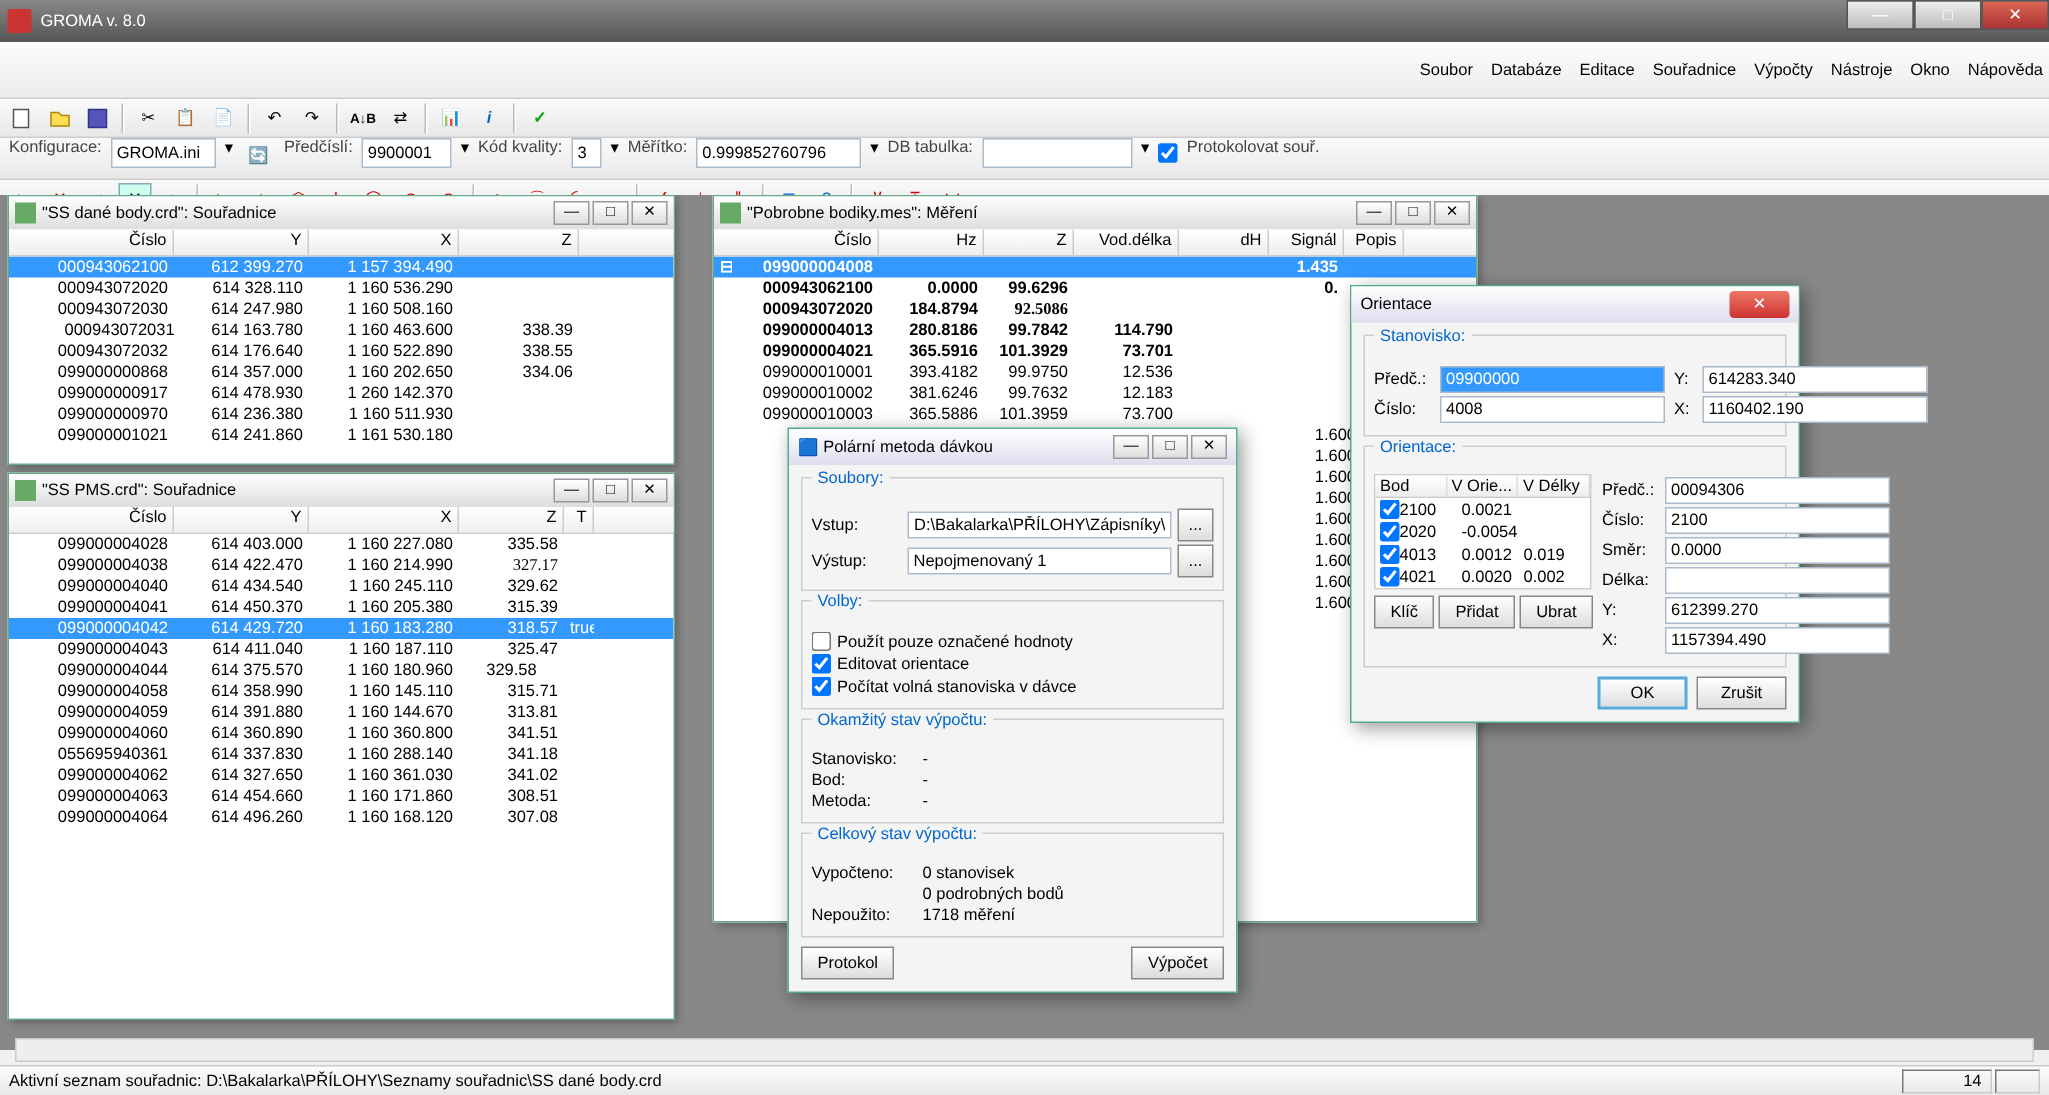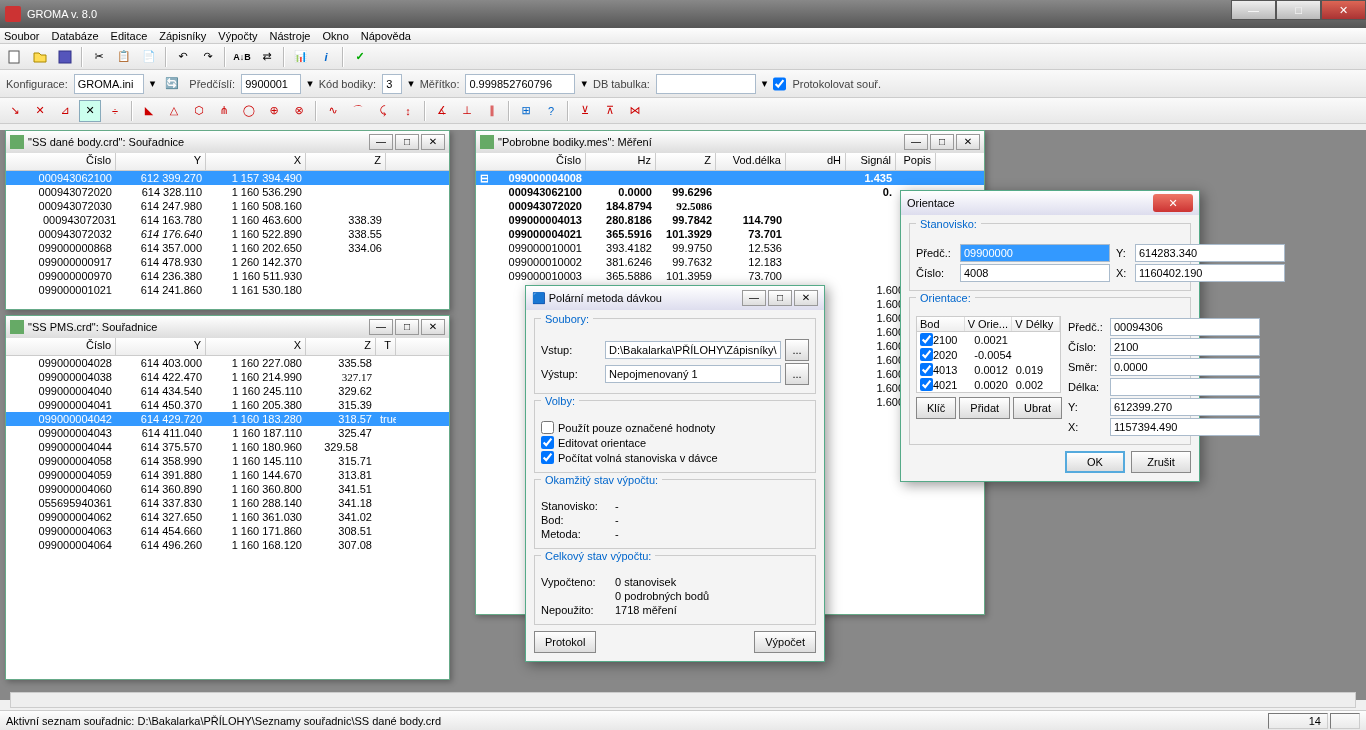--- a/index.html
+++ b/index.html
@@ -4,28 +4,28 @@
 <style>
 * { box-sizing: border-box; margin: 0; padding: 0; font-family: Tahoma, sans-serif; font-size: 11px; }
 body { background: #f0f0f0; width: 1366px; height: 730px; overflow: hidden; position: relative; }
 
 .titlebar { height: 28px; background: linear-gradient(to bottom, #888, #555); color: #fff; display: flex; align-items: center; padding: 0 5px; }
 .titlebar .icon { width: 16px; height: 16px; background: #c33; border-radius: 2px; margin-right: 6px; }
 .win-btns { position: absolute; right: 0; top: 0; display: flex; }
 .win-btns div { width: 45px; height: 20px; background: linear-gradient(to bottom, #eee, #bbb); border: 1px solid #555; text-align: center; line-height: 18px; cursor: pointer; }
 .win-btns .close { background: linear-gradient(to bottom, #d65, #a33); color: #fff; }
 
-.menubar { height: 16px; background: linear-gradient(to bottom, #fdfdfd, #ececec); border-bottom: 1px solid #ccc; display: flex; align-items: center; padding: 0 4px; gap: 12px; }
+.menubar { height: 38px; background: linear-gradient(to bottom, #fdfdfd, #ececec); border-bottom: 1px solid #ccc; display: flex; align-items: center; padding: 0 4px; gap: 12px; justify-content: flex-end; }
 .menubar span { cursor: pointer; }
 
 .toolbar1 { height: 26px; background: linear-gradient(to bottom, #fafafa, #e8e8e8); border-bottom: 1px solid #ccc; display: flex; align-items: center; padding: 0 4px; gap: 3px; }
 .tb-icon { width: 22px; height: 22px; border: 1px solid transparent; display: flex; align-items: center; justify-content: center; cursor: pointer; }
 .tb-sep { width: 2px; height: 20px; border-left: 1px solid #bbb; border-right: 1px solid #fff; margin: 0 2px; }
 
-.toolbar2 { height: 28px; background: linear-gradient(to bottom, #fafafa, #e8e8e8); border-bottom: 1px solid #ccc; display: flex; align-items: center; padding: 0 6px; gap: 6px; }
+.toolbar2 { height: 28px; background: linear-gradient(to bottom, #fafafa, #e8e8e8); border-bottom: 1px solid #ccc; display: flex; padding: 0 6px; gap: 6px; }
 .toolbar2 label { color: #444; }
 .toolbar2 input, .toolbar2 select { height: 20px; border: 1px solid #abc; padding: 0 3px; background: #fff; }
 
 .toolbar3 { height: 26px; background: linear-gradient(to bottom, #fafafa, #e8e8e8); border-bottom: 1px solid #ccc; display: flex; align-items: center; padding: 0 4px; gap: 3px; }
 
 .mdi { position: absolute; top: 130px; left: 0; right: 0; bottom: 30px; background: #888; overflow: hidden; }
 
 .mdi-win { position: absolute; background: #fff; border: 1px solid #6a8; box-shadow: 2px 2px 6px rgba(0,0,0,.3); }
 .mdi-title { height: 22px; background: linear-gradient(to bottom, #fff, #ddd); display: flex; align-items: center; padding: 0 4px; gap: 4px; }
 .mdi-title .ic { width: 14px; height: 14px; background: #6a6; }
@@ -75,21 +75,21 @@
     <div>—</div>
     <div>□</div>
     <div class="close">✕</div>
   </div>
 </div>
 
 <div class="menubar">
   <span>Soubor</span>
   <span>Databáze</span>
   <span>Editace</span>
-  <span>Zápisníky</span>
+  <span>Souřadnice</span>
   <span>Výpočty</span>
   <span>Nástroje</span>
   <span>Okno</span>
   <span>Nápověda</span>
 </div>
 
 <div class="toolbar1">
   <div class="tb-icon">
       <svg width="16" height="16">
         <rect x="2" y="2" width="10" height="12" fill="#fff" stroke="#555"></rect>
@@ -123,21 +123,21 @@
 </div>
 
 <div class="toolbar2">
   <label>Konfigurace:</label>
   <input type="text" style="width: 70px;" value="GROMA.ini">
   <span>▾</span>
   <div class="tb-icon">🔄</div>
   <label>Předčíslí:</label>
   <input type="text" style="width: 60px;" value="9900001">
   <span>▾</span>
-  <label>Kód bodiky:</label>
+  <label>Kód kvality:</label>
   <input type="text" style="width: 20px;" value="3">
   <span>▾</span>
   <label>Měřítko:</label>
   <input type="text" style="width: 110px;" value="0.999852760796">
   <span>▾</span>
   <label>DB tabulka:</label>
   <input type="text" style="width: 100px;">
   <span>▾</span>
   <input type="checkbox" checked="" style="">
   <label>Protokolovat souř.</label>
@@ -213,21 +213,21 @@
           <div style="width: 80px;"></div>
         </div>
         <div class="row">
           <div style="width: 110px; padding-left: 37px;">000943072031</div>
           <div style="width: 90px;">614 163.780</div>
           <div style="width: 100px;">1 160 463.600</div>
           <div style="width: 80px;">338.39</div>
         </div>
         <div class="row">
           <div style="width: 110px;">000943072032</div>
-          <div style="width: 90px; font-style: italic;">614 176.640</div>
+          <div style="width: 90px;">614 176.640</div>
           <div style="width: 100px;">1 160 522.890</div>
           <div style="width: 80px;">338.55</div>
         </div>
         <div class="row">
           <div style="width: 110px;">099000000868</div>
           <div style="width: 90px;">614 357.000</div>
           <div style="width: 100px;">1 160 202.650</div>
           <div style="width: 80px;">334.06</div>
         </div>
         <div class="row">

